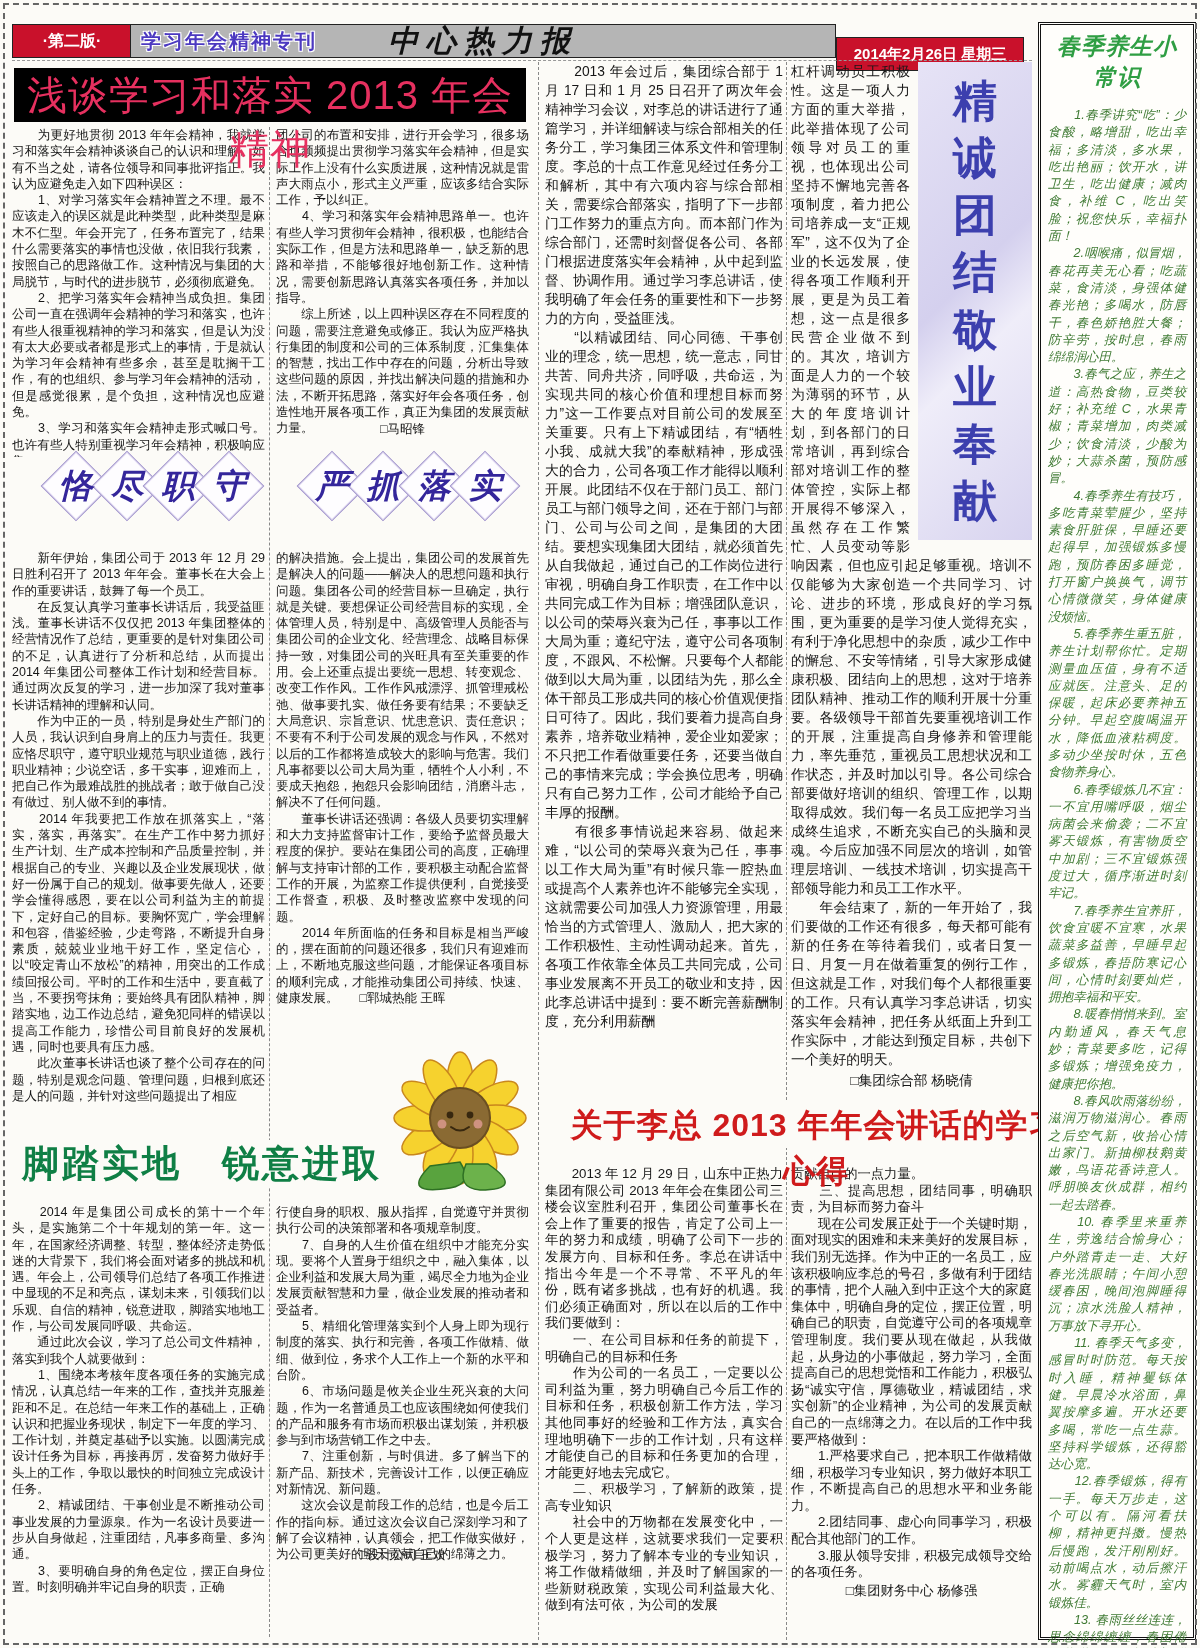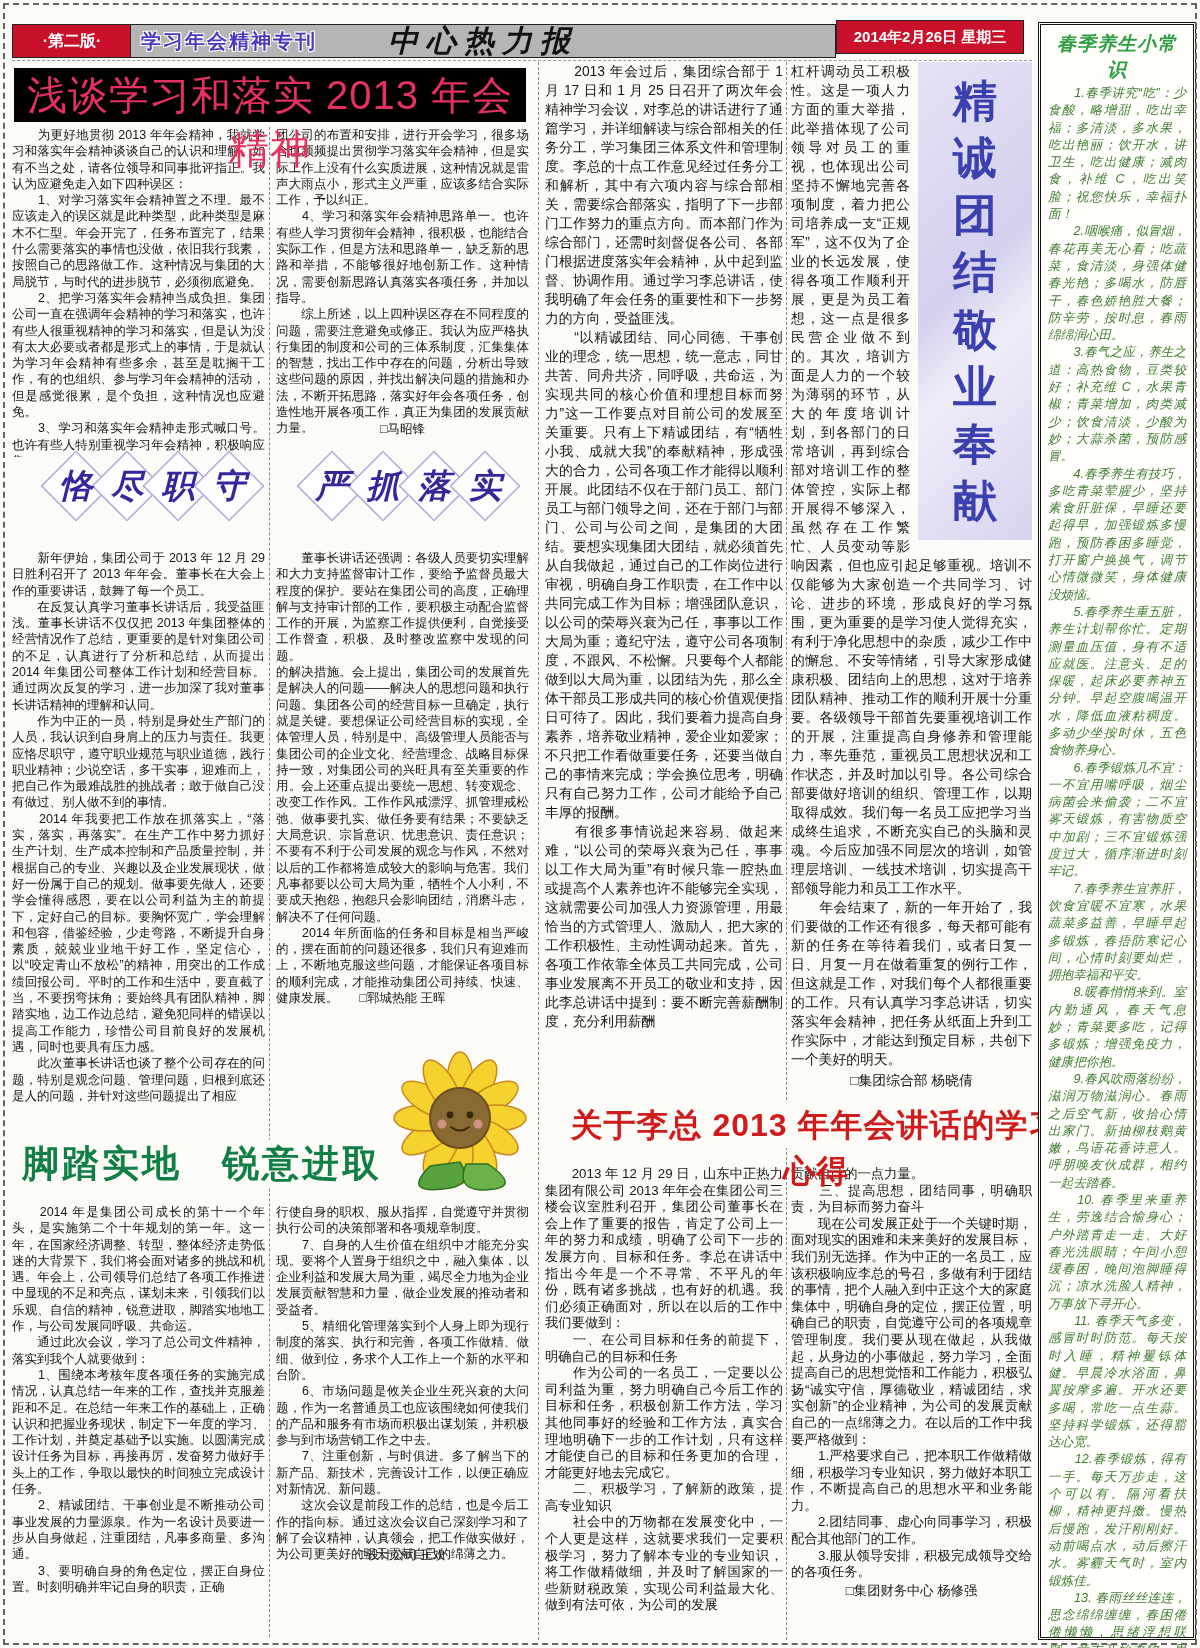--- a/index.html
+++ b/index.html
@@ -41,35 +41,35 @@
           background:linear-gradient(135deg,#e6e3f6 0%,#d4d0ee 45%,#efedf9 60%,#d7d3ef 100%);
           display:flex;flex-direction:column;align-items:center;justify-content:space-between;
           padding:14px 0;box-sizing:border-box;}
   .banner span{font-family:"DejaVu Serif",serif;font-weight:bold;font-size:44px;
                line-height:50px;color:#3c3fae;}
   
   #sidebar{position:absolute;left:1038px;top:22px;width:158px;height:1618px;
            border:3px double #111;background:#fffefb;box-sizing:border-box;
            padding:4px 7px;z-index:6;}
   #sb-title{font-family:"DejaVu Serif",serif;font-style:italic;font-weight:bold;
-            font-size:19px;color:#2f9e43;text-align:center;margin:2px 0 2px 0;letter-spacing:1px;}
+            font-size:23px;color:#2f9e43;text-align:center;margin:2px 0 14px 0;letter-spacing:1px;}
   .sbitem{font-size:12.6px;line-height:17.3px;color:#3f7a33;font-style:italic;
           text-align:justify;white-space:pre-wrap;margin:0;}
 </style>
 </head>
 <body>
 
 <div class="page-border"></div>
 
 <div class="abs box-red" style="left:12px;top:24px;width:118px;height:32px;font-size:16px;">·第二版·</div>
 <div id="graybar" class="abs" style="left:130px;top:24px;width:704px;height:32px;">
   <span id="special">学习年会精神专刊</span>
   <span id="papername">中心热力报</span>
 </div>
-<div class="abs box-red" style="left:836px;top:20px;width:186px;height:32px;font-size:15px;">2014年2月26日 星期三</div>
+<div class="abs box-red" style="left:836px;top:37px;width:186px;height:32px;font-size:15px;">2014年2月26日 星期三</div>
 <div class="hsep" style="left:12px;top:60px;width:1020px;"></div>
 
 <div class="vsep" style="left:269px;top:127px;height:1510px;"></div>
 <div class="vsep" style="left:538px;top:62px;height:1578px;"></div>
 <div class="vsep" style="left:786px;top:62px;height:1578px;"></div>
 
 <div class="abs headline1" style="left:14px;top:68px;width:512px;height:54px;line-height:54px;">浅谈学习和落实 2013 年会精神</div>
 <div class="txt s125" style="left:12px;top:127px;width:253px;height:330px;">
     <p class="para">　　为更好地贯彻 2013 年年会精神，我就学习和落实年会精神谈谈自己的认识和理解。如有不当之处，请各位领导和同事批评指正。我认为应避免走入如下四种误区：</p>
     <p class="para">　　1、对学习落实年会精神置之不理。最不应该走入的误区就是此种类型，此种类型是麻木不仁型。年会开完了，任务布置完了，结果什么需要落实的事情也没做，依旧我行我素，按照自己的思路做工作。这种情况与集团的大局脱节，与时代的进步脱节，必须彻底避免。</p>
@@ -116,22 +116,22 @@
 
 <div class="txt s125" style="left:12px;top:550px;width:253px;height:566px;">
     <p class="para">　　新年伊始，集团公司于 2013 年 12 月 29 日胜利召开了 2013 年年会。董事长在大会上作的重要讲话，鼓舞了每一个员工。</p>
     <p class="para">　　在反复认真学习董事长讲话后，我受益匪浅。董事长讲话不仅仅把 2013 年集团整体的经营情况作了总结，更重要的是针对集团公司的不足，认真进行了分析和总结，从而提出 2014 年集团公司整体工作计划和经营目标。通过两次反复的学习，进一步加深了我对董事长讲话精神的理解和认同。</p>
     <p class="para">　　作为中正的一员，特别是身处生产部门的人员，我认识到自身肩上的压力与责任。我更应恪尽职守，遵守职业规范与职业道德，践行职业精神；少说空话，多干实事，迎难而上，把自己作为最难战胜的挑战者；敢于做自己没有做过、别人做不到的事情。</p>
     <p class="para">　　2014 年我要把工作放在抓落实上，“落实，落实，再落实”。在生产工作中努力抓好生产计划、生产成本控制和产品质量控制，并根据自己的专业、兴趣以及企业发展现状，做好一份属于自己的规划。做事要先做人，还要学会懂得感恩，要在以公司利益为主的前提下，定好自己的目标。要胸怀宽广，学会理解和包容，借鉴经验，少走弯路，不断提升自身素质，兢兢业业地干好工作，坚定信心，以“咬定青山不放松”的精神，用突出的工作成绩回报公司。平时的工作和生活中，要直截了当，不要拐弯抹角；要始终具有团队精神，脚踏实地，边工作边总结，避免犯同样的错误以提高工作能力，珍惜公司目前良好的发展机遇，同时也要具有压力感。</p>
     <p class="para">　　此次董事长讲话也谈了整个公司存在的问题，特别是观念问题、管理问题，归根到底还是人的问题，并针对这些问题提出了相应</p>
   </div>
 <div class="txt s125" style="left:276px;top:550px;width:253px;height:560px;">
   <div>
+      <p class="para">的解决措施。会上提出，集团公司的发展首先是解决人的问题——解决人的思想问题和执行问题。集团各公司的经营目标一旦确定，执行就是关键。要想保证公司经营目标的实现，全体管理人员，特别是中、高级管理人员能否与集团公司的企业文化、经营理念、战略目标保持一致，对集团公司的兴旺具有至关重要的作用。会上还重点提出要统一思想、转变观念、改变工作作风。工作作风戒漂浮、抓管理戒松弛、做事要扎实、做任务要有结果；不要缺乏大局意识、宗旨意识、忧患意识、责任意识；不要有不利于公司发展的观念与作风，不然对以后的工作都将造成较大的影响与危害。我们凡事都要以公司大局为重，牺牲个人小利，不要成天抱怨，抱怨只会影响团结，消磨斗志，解决不了任何问题。</p>
       <p class="para">　　董事长讲话还强调：各级人员要切实理解和大力支持监督审计工作，要给予监督员最大程度的保护。要站在集团公司的高度，正确理解与支持审计部的工作，要积极主动配合监督工作的开展，为监察工作提供便利，自觉接受工作督查，积极、及时整改监察中发现的问题。</p>
-      <p class="para">的解决措施。会上提出，集团公司的发展首先是解决人的问题——解决人的思想问题和执行问题。集团各公司的经营目标一旦确定，执行就是关键。要想保证公司经营目标的实现，全体管理人员，特别是中、高级管理人员能否与集团公司的企业文化、经营理念、战略目标保持一致，对集团公司的兴旺具有至关重要的作用。会上还重点提出要统一思想、转变观念、改变工作作风。工作作风戒漂浮、抓管理戒松弛、做事要扎实、做任务要有结果；不要缺乏大局意识、宗旨意识、忧患意识、责任意识；不要有不利于公司发展的观念与作风，不然对以后的工作都将造成较大的影响与危害。我们凡事都要以公司大局为重，牺牲个人小利，不要成天抱怨，抱怨只会影响团结，消磨斗志，解决不了任何问题。</p>
       <p class="para">　　2014 年所面临的任务和目标是相当严峻的，摆在面前的问题还很多，我们只有迎难而上，不断地克服这些问题，才能保证各项目标的顺利完成，才能推动集团公司持续、快速、健康发展。</p>
     </div>
   <div class="sig" style="margin-top:-16px;">□郓城热能 王晖</div>
 </div>
 
 <div class="abs headline-green" style="left:22px;top:1140px;width:360px;height:48px;line-height:48px;">脚踏实地　锐意进取</div>
 
 <div class="abs" style="left:378px;top:1046px;width:156px;height:152px;z-index:6;">
   <svg width="156" height="152" viewBox="0 0 156 152">
     <g transform="translate(82,72)">
@@ -227,19 +227,19 @@
   <div id="sb-title">春季养生小常识</div>
   <div>
       <p class="sbitem">　　1.春季讲究“吃”：少食酸，略增甜，吃出幸福；多清淡，多水果，吃出艳丽；饮开水，讲卫生，吃出健康；减肉食，补维 C，吃出笑脸；祝您快乐，幸福扑面！</p>
       <p class="sbitem">　　2.咽喉痛，似冒烟，春花再美无心看；吃蔬菜，食清淡，身强体健春光艳；多喝水，防唇干，春色娇艳胜大餐；防辛劳，按时息，春雨绵绵润心田。</p>
       <p class="sbitem">　　3.春气之应，养生之道：高热食物，豆类较好；补充维 C，水果青椒；青菜增加，肉类减少；饮食清淡，少酸为妙；大蒜杀菌，预防感冒。</p>
       <p class="sbitem">　　4.春季养生有技巧，多吃青菜荤腥少，坚持素食肝脏保，早睡还要起得早，加强锻炼多慢跑，预防春困多睡觉，打开窗户换换气，调节心情微微笑，身体健康没烦恼。</p>
       <p class="sbitem">　　5.春季养生重五脏，养生计划帮你忙。定期测量血压值，身有不适应就医。注意头、足的保暖，起床必要养神五分钟。早起空腹喝温开水，降低血液粘稠度。多动少坐按时休，五色食物养身心。</p>
       <p class="sbitem">　　6.春季锻炼几不宜：一不宜用嘴呼吸，烟尘病菌会来偷袭；二不宜雾天锻炼，有害物质空中加剧；三不宜锻炼强度过大，循序渐进时刻牢记。</p>
       <p class="sbitem">　　7.春季养生宜养肝，饮食宜暖不宜寒，水果蔬菜多益善，早睡早起多锻炼，春捂防寒记心间，心情时刻要灿烂，拥抱幸福和平安。</p>
       <p class="sbitem">　　8.暖春悄悄来到。室内勤通风，春天气息妙；青菜要多吃，记得多锻炼；增强免疫力，健康把你抱。</p>
-      <p class="sbitem">　　9.春风吹雨落纷纷，滋润万物滋润心。春雨之后空气新，收拾心情出家门。新抽柳枝鹅黄嫩，鸟语花香诗意人。呼朋唤友伙成群，相约一起去踏春。</p>
+      <p class="sbitem">　　8.春风吹雨落纷纷，滋润万物滋润心。春雨之后空气新，收拾心情出家门。新抽柳枝鹅黄嫩，鸟语花香诗意人。呼朋唤友伙成群，相约一起去踏春。</p>
       <p class="sbitem">　　10. 春季里来重养生，劳逸结合愉身心；户外踏青走一走、大好春光洗眼睛；午间小憩缓春困，晚间泡脚睡得沉；凉水洗脸人精神，万事放下寻开心。</p>
       <p class="sbitem">　　11. 春季天气多变，感冒时时防范。每天按时入睡，精神矍铄体健。早晨冷水浴面，鼻翼按摩多遍。开水还要多喝，常吃一点生蒜。坚持科学锻炼，还得豁达心宽。</p>
       <p class="sbitem">　　12.春季锻炼，得有一手。每天万步走，这个可以有。隔河看扶柳，精神更抖擞。慢热后慢跑，发汗刚刚好。动前喝点水，动后擦汗水。雾霾天气时，室内锻炼佳。</p>
       <p class="sbitem">　　13. 春雨丝丝连连，思念绵绵缠缠，春困倦倦懒懒，思绪浮想联翩，意志开始柔软，思想已经错乱，健康基本免谈，你要开始锻炼，每天长跑拉练，经常慢跑爬山，出发唱唱军歌，简单才会快乐。</p>
     </div>
 </div>
 
 </body></html>

